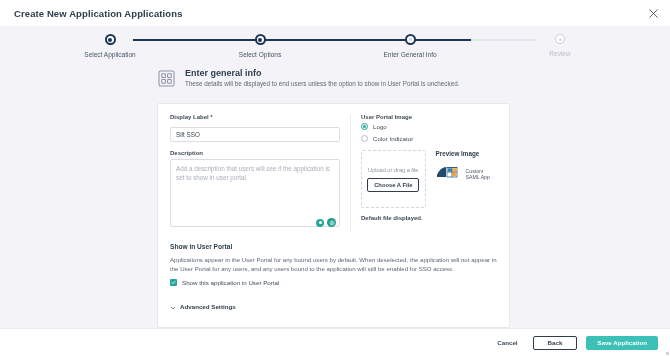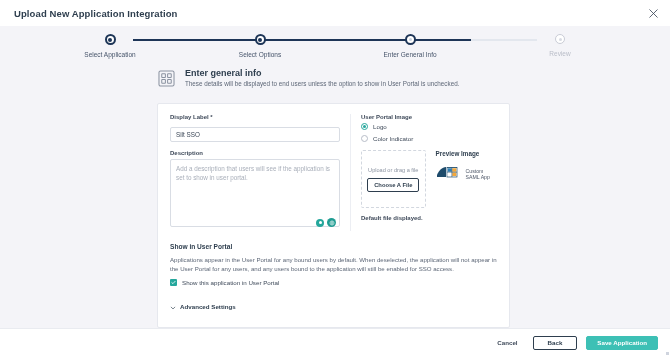--- a/index.html
+++ b/index.html
@@ -353,21 +353,21 @@
     width: 3px; height: 3px;
     background: #cfd4de;
   }
 </style>
 </head>
 <body>
 
 <div class="app">
 
   <div class="header">
-    <div class="header-title">Upload New Application Integration</div>
+    <div class="header-title">Create New Application Applications</div>
     <div class="close-btn">
       <svg width="9" height="9" viewBox="0 0 12 12" aria-hidden="true">
         <path d="M1 1 L11 11 M11 1 L1 11" stroke="#3a4656" stroke-width="1.1" fill="none" stroke-linecap="round"></path>
       </svg>
     </div>
   </div>
 
   <div class="stepper-wrap">
     <div class="stepper">
       <div class="step-line"></div>

